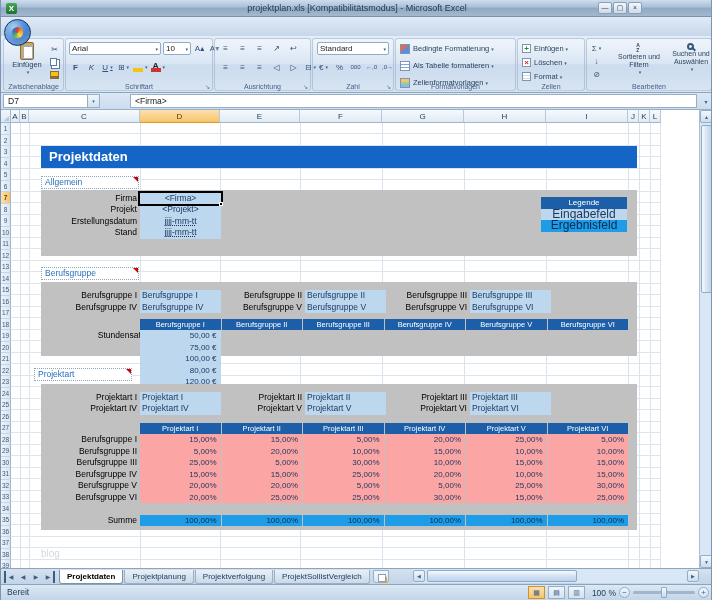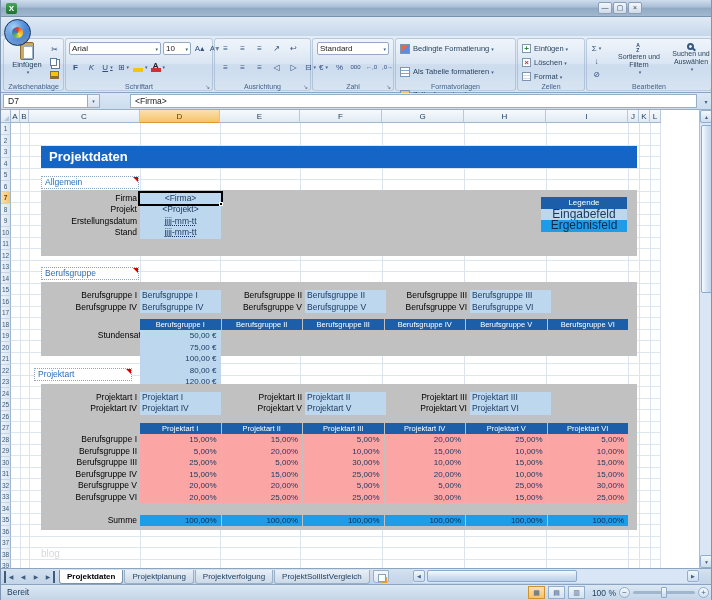--- a/index.html
+++ b/index.html
@@ -129,20 +129,21 @@
   .ztrack{width:62px;height:3px;background:#9fb6cd;border-radius:2px;position:relative;}
   .zthumb{position:absolute;left:28px;top:-4px;width:6px;height:11px;background:linear-gradient(#f7fafd,#c8daee);border:1px solid #8fa9c8;border-radius:1px;}
 </style>
 </head>
 <body>
 
 <div id="app">
 
   <div class="titlebar">
     <div class="app-icon">X</div>
+    <div class="title-text">projektplan.xls  [Kompatibilitätsmodus] - Microsoft Excel</div>
     <div class="winbtns">
       <div class="winbtn">—</div>
       <div class="winbtn">▢</div>
       <div class="winbtn">×</div>
     </div>
   </div>
 
   <div class="tabrow">
     <div class="rtabs">
       <div class="rtab active">Start</div>
@@ -296,21 +297,21 @@
           </div>
         <div class="rbtn" style="font-size:6px;">
             <span>,0→</span>
           </div>
       </div>
       <div class="rgroup-label">Zahl</div>
       <div class="launcher">↘</div>
     </div>
 
     <div class="rgroup" style="left:394px;width:121px;">
-      <div style="position:absolute;left:4px;top:3px;display:flex;flex-direction:column;gap:10px;">
+      <div style="position:absolute;left:4px;top:3px;display:flex;flex-direction:column;gap:4px;">
         <div class="stackbtn">
             <span class="ic ic-cf"></span>
             <span style="margin-left:3px;">Bedingte Formatierung</span>
             <span class="arr">▾</span>
           </div>
         <div class="stackbtn">
             <span class="ic ic-table"></span>
             <span style="margin-left:3px;">Als Tabelle formatieren</span>
             <span class="arr">▾</span>
           </div>

